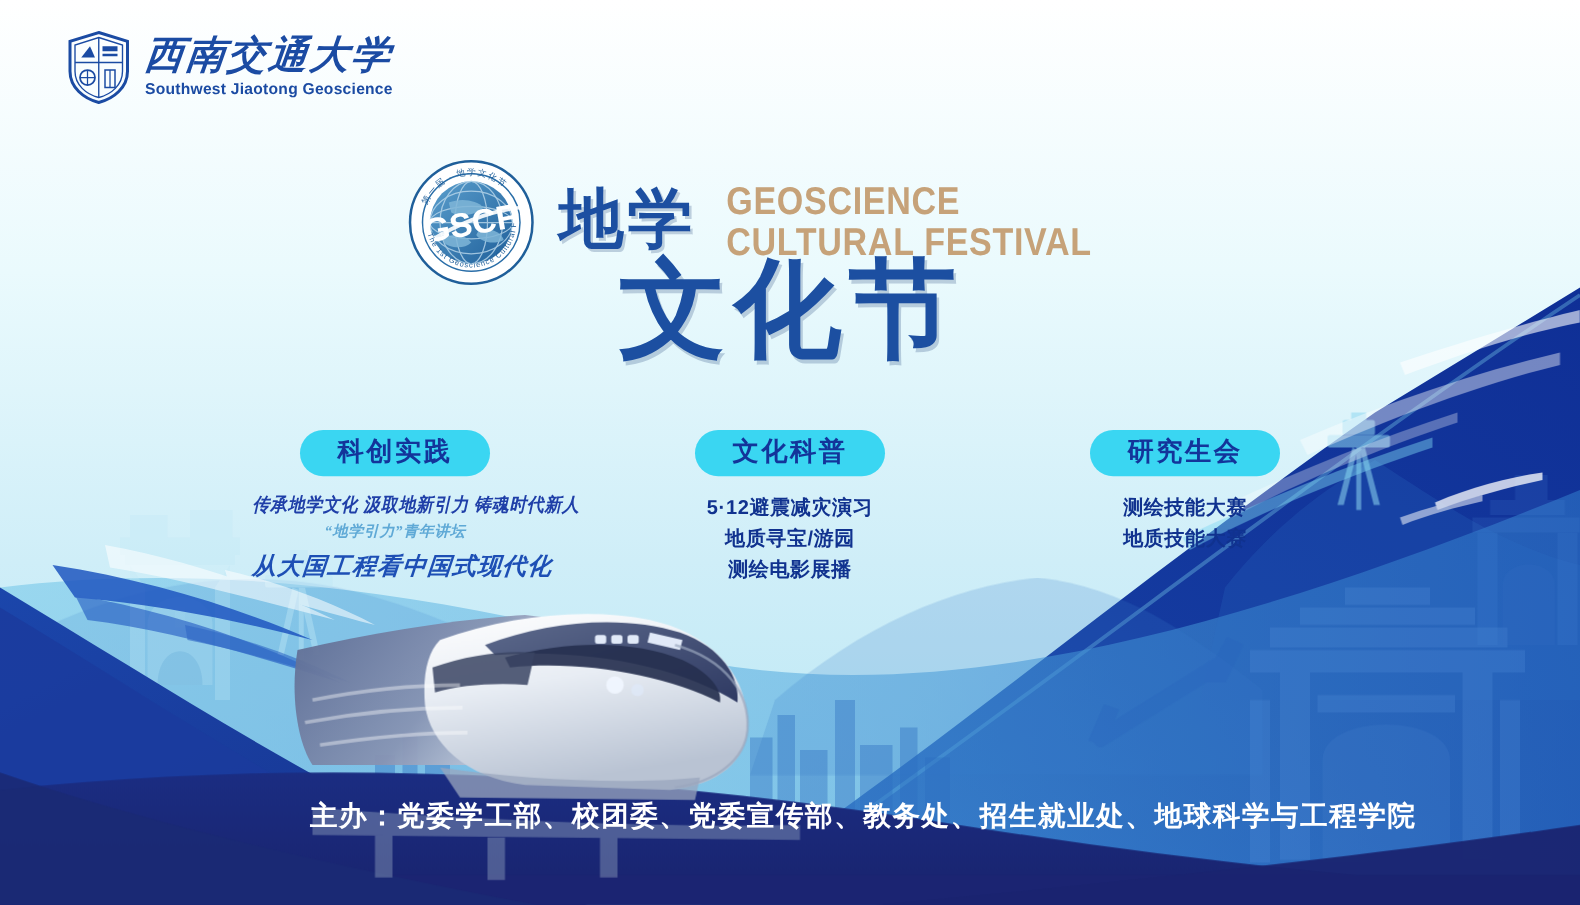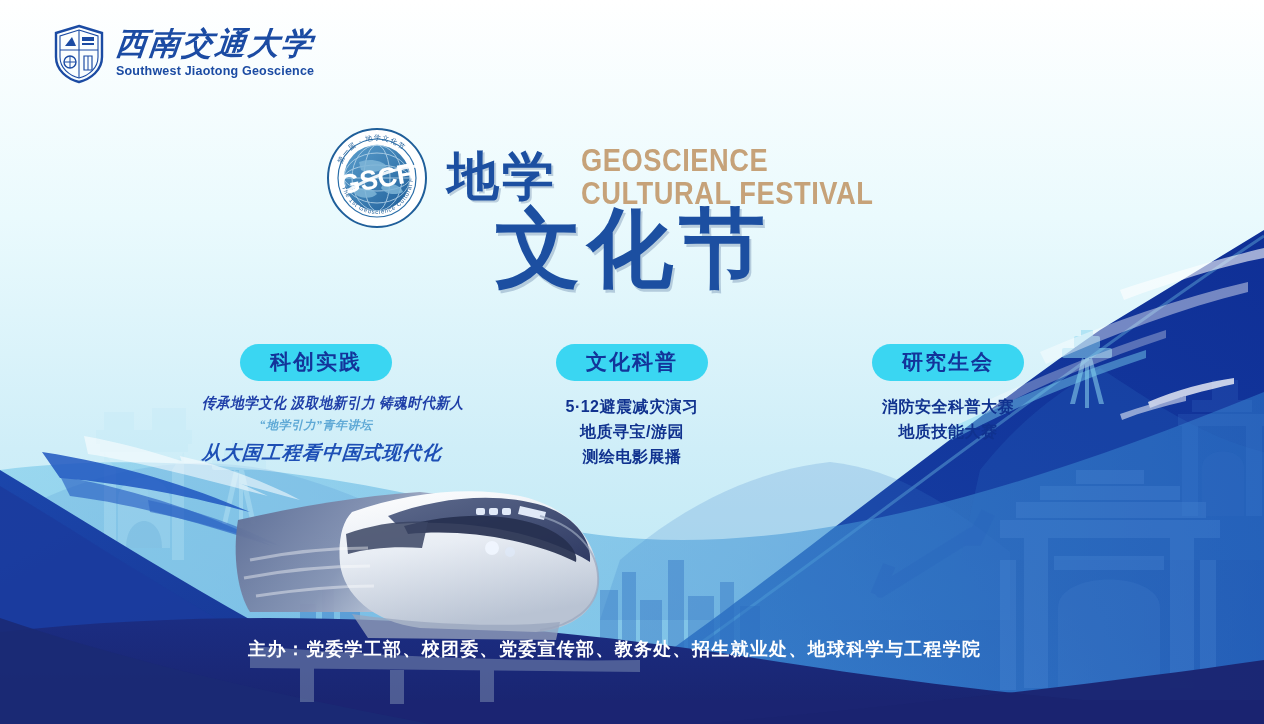--- a/index.html
+++ b/index.html
@@ -111,21 +111,21 @@
     margin-top:6px; transform:skewX(-5deg);
   }
 
   
   #footer {
     position:absolute; left:0; bottom:0; width:1264px; height:110px;
     z-index:45; padding-left:248px; box-sizing:border-box;
     padding-top:18px;
   }
   #footer .fline {
-    color:#ffffff; font-size:18px; font-weight:700;
+    color:#ffffff; font-size:22px; font-weight:700;
     letter-spacing:1.3px; line-height:1.95; white-space:nowrap;
   }
 </style>
 </head>
 <body>
 
 <div id="poster">
 
   <svg class="layer" viewBox="0 0 1264 724" preserveAspectRatio="none" xmlns="http://www.w3.org/2000/svg">
     <defs>
@@ -424,21 +424,21 @@
       <div class="col-items">
         <div class="item">5·12避震减灾演习</div>
         <div class="item">地质寻宝/游园</div>
         <div class="item">测绘电影展播</div>
       </div>
     </div>
 
     <div class="col" id="col-innovation">
       <div class="pill">研究生会</div>
       <div class="col-items">
-        <div class="item">消防安全科普大赛</div>
+        <div class="item">测绘技能大赛</div>
         <div class="item">地质技能大赛</div>
       </div>
     </div>
   </div>
 
   <div id="footer">
     <div class="fline">主办：党委学工部、校团委、党委宣传部、教务处、招生就业处、地球科学与工程学院</div>
   </div>
 
 </div>

